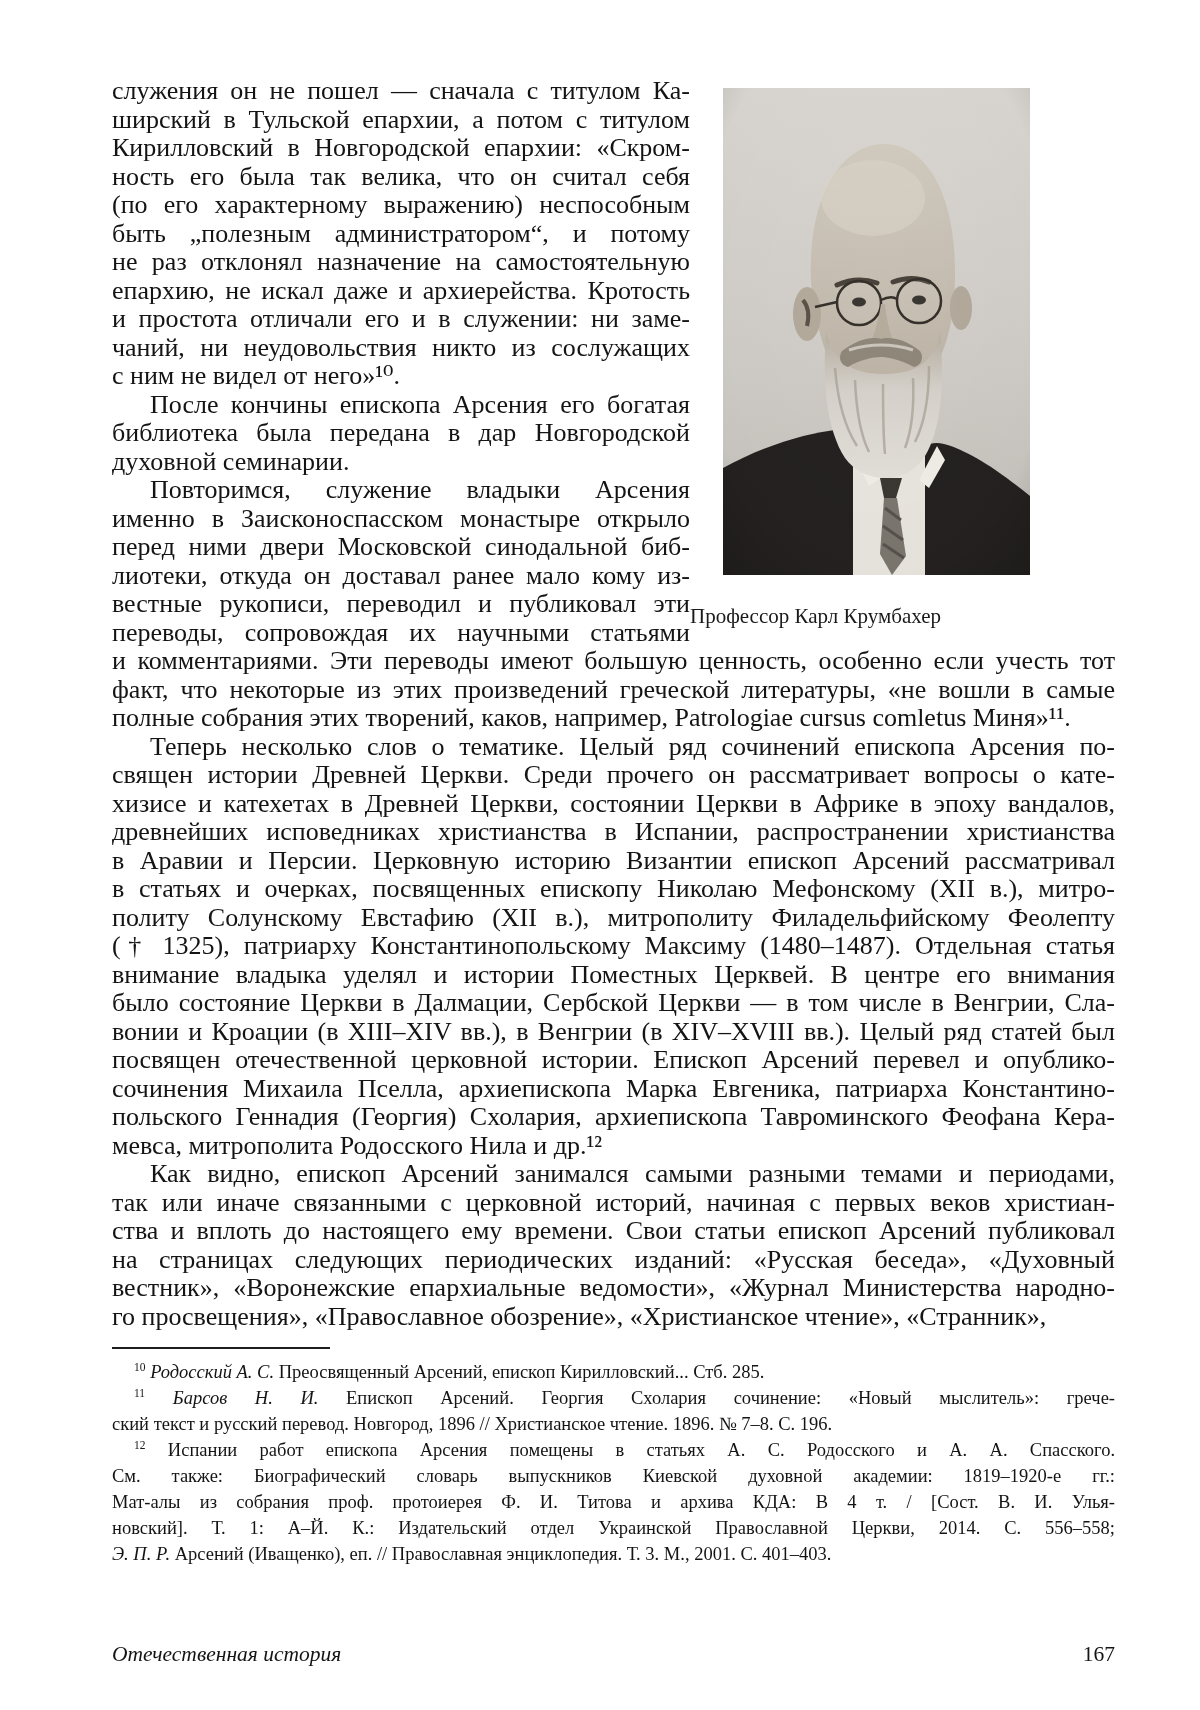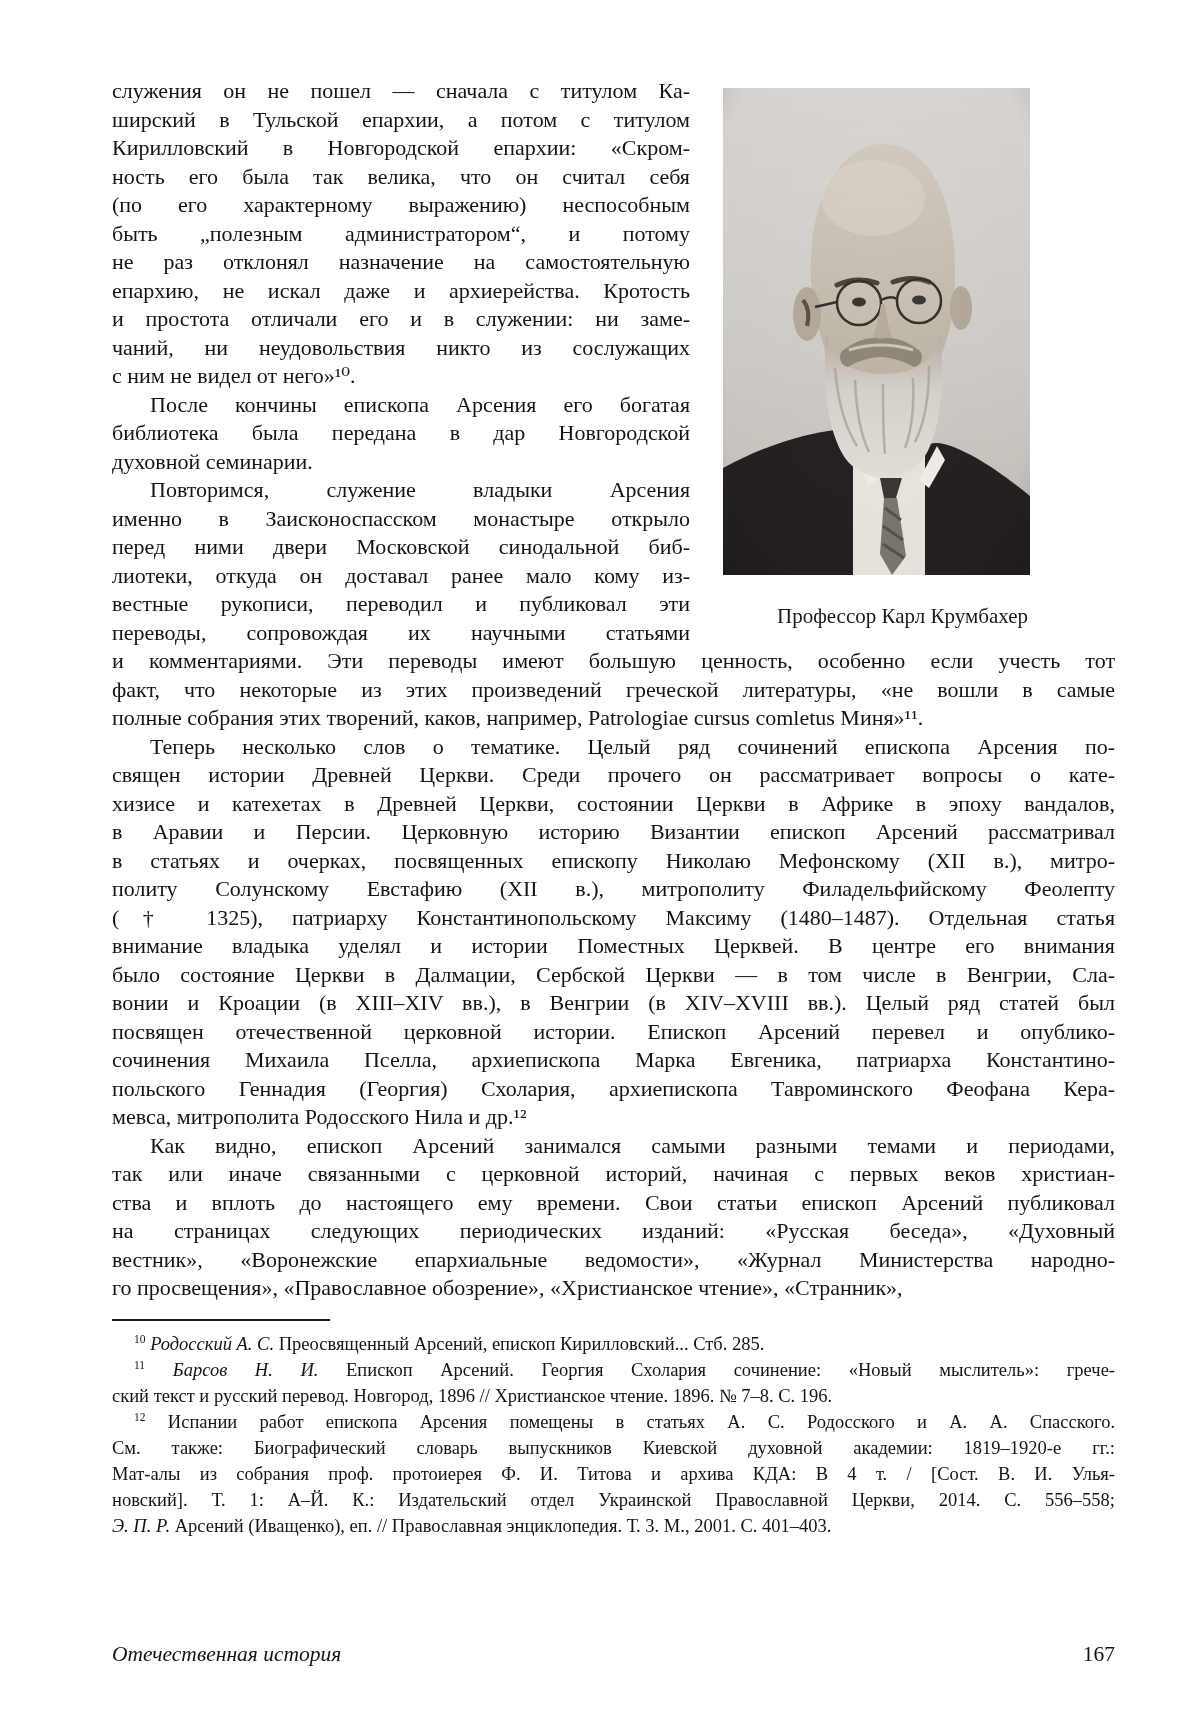--- a/index.html
+++ b/index.html
@@ -7,33 +7,33 @@
     width:1200px;height:1710px;
     font-family:"Liberation Serif","DejaVu Serif",serif;
     color:#141414;
     position:relative;
     overflow:hidden;
   }
   .page{position:relative;width:1200px;height:1710px;background:#ffffff;}
   .content{position:absolute;left:112px;top:77px;width:1003px;}
   
   .ln{
-    font-size:22px;line-height:28.5px;
+    font-size:26px;line-height:28.5px;
     text-align:justify;text-align-last:justify;
     white-space:normal;
   }
   .ln.last{text-align-last:auto;}
   .ln.indent{text-indent:38px;}
   
   figure.portrait{
     float:right;width:425px;margin:11px 0 0 0;padding:0;
   }
   svg.photo{display:block;width:307px;height:487px;margin-left:33px;}
   figcaption{
-    margin-top:28px;text-align:center;
+    margin-top:28px;text-align:left;
     font-size:21px;line-height:26px;color:#1a1a1a;
   }
   
   .footnote-rule{
     width:218px;height:0;
     border-top:2px solid #1d1d1d;
     margin:16px 0 10px 0;
   }
   .fn-line{
     font-size:18.5px;line-height:26px;
@@ -146,20 +146,21 @@
         <div class="ln">перед ними двери Московской синодальной биб-</div>
         <div class="ln">лиотеки, откуда он доставал ранее мало кому из-</div>
         <div class="ln">вестные рукописи, переводил и публиковал эти</div>
         <div class="ln">переводы, сопровождая их научными статьями</div>
         <div class="ln">и комментариями. Эти переводы имеют большую ценность, особенно если учесть тот</div>
         <div class="ln">факт, что некоторые из этих произведений греческой литературы, «не вошли в самые</div>
         <div class="ln last">полные собрания этих творений, каков, например, Patrologiae cursus comletus Миня»¹¹.</div>
         <div class="ln indent">Теперь несколько слов о тематике. Целый ряд сочинений епископа Арсения по-</div>
         <div class="ln">священ истории Древней Церкви. Среди прочего он рассматривает вопросы о кате-</div>
         <div class="ln">хизисе и катехетах в Древней Церкви, состоянии Церкви в Африке в эпоху вандалов,</div>
+        <div class="ln">древнейших исповедниках христианства в Испании, распространении христианства</div>
         <div class="ln">в Аравии и Персии. Церковную историю Византии епископ Арсений рассматривал</div>
         <div class="ln">в статьях и очерках, посвященных епископу Николаю Мефонскому (XII в.), митро-</div>
         <div class="ln">политу Солунскому Евстафию (XII в.), митрополиту Филадельфийскому Феолепту</div>
         <div class="ln">(† 1325), патриарху Константинопольскому Максиму (1480–1487). Отдельная статья</div>
         <div class="ln">внимание владыка уделял и истории Поместных Церквей. В центре его внимания</div>
         <div class="ln">было состояние Церкви в Далмации, Сербской Церкви — в том числе в Венгрии, Сла-</div>
         <div class="ln">вонии и Кроации (в XIII–XIV вв.), в Венгрии (в XIV–XVIII вв.). Целый ряд статей был</div>
         <div class="ln">посвящен отечественной церковной истории. Епископ Арсений перевел и опублико-</div>
         <div class="ln">сочинения Михаила Пселла, архиепископа Марка Евгеника, патриарха Константино-</div>
         <div class="ln">польского Геннадия (Георгия) Схолария, архиепископа Тавроминского Феофана Кера-</div>

